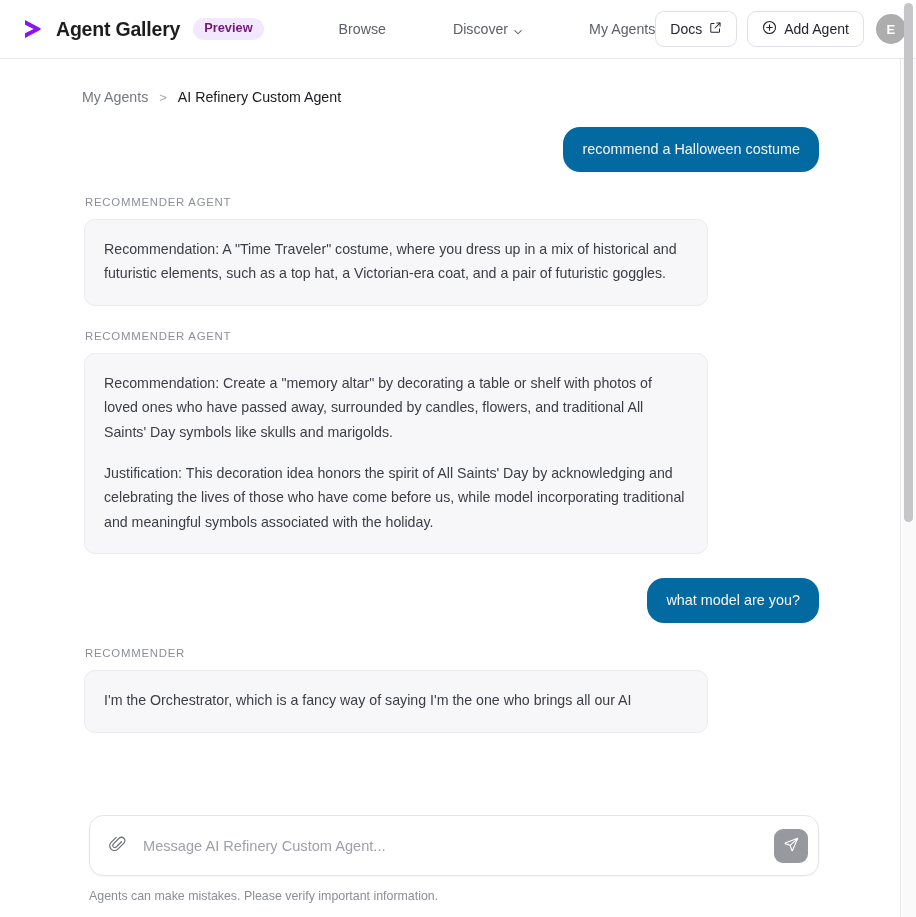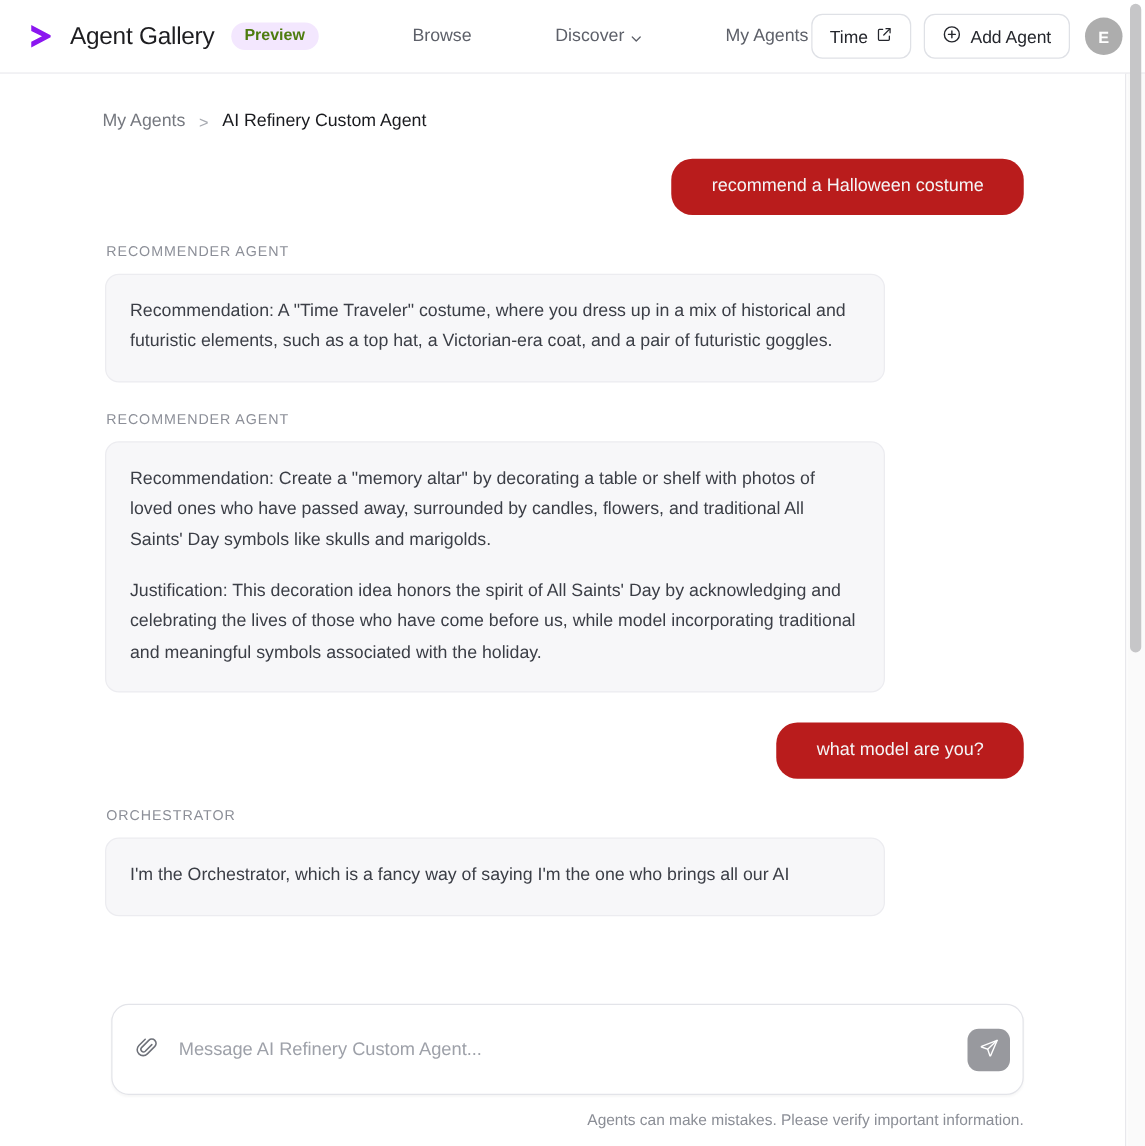--- a/index.html
+++ b/index.html
@@ -33,29 +33,29 @@
   }
   .logo-mark {
     width: 26px;
     height: 26px;
     display: flex;
     align-items: center;
     justify-content: center;
   }
   .brand-name {
     font-size: 19.5px;
-    font-weight: 400;
+    font-weight: 700;
     color: #1d1d20;
     letter-spacing: -0.2px;
     white-space: nowrap;
   }
   .preview-badge {
     margin-left: 13px;
     background: #f3e7fe;
-    color: #4d7c0f;
+    color: #701a75;
     font-size: 12.8px;
     font-weight: 600;
     border-radius: 999px;
     padding: 4px 11px 5px;
     line-height: 1;
     white-space: nowrap;
   }
   .nav-links {
     display: flex;
     align-items: center;
@@ -143,26 +143,26 @@
   
   .chat {
     padding: 22px 82px 0 84px;
   }
   .turn-user {
     display: flex;
     justify-content: flex-end;
     margin-bottom: 24px;
   }
   .bubble-user {
-    background: #b91c1c;
+    background: #0369a1;
     color: #f5f5f6;
     font-size: 14.4px;
     line-height: 1.45;
     border-radius: 17px;
-    padding: 12px 32px;
+    padding: 12px 19px;
     max-width: 560px;
   }
   .turn-agent { margin-bottom: 24px; }
   .agent-label {
     font-size: 11.4px;
     letter-spacing: 0.75px;
     color: #8c8f98;
     font-weight: 500;
     margin-bottom: 11px;
     padding-left: 1px;
@@ -188,21 +188,21 @@
     width: 901px;
     background: #ffffff;
     padding: 16px 82px 14px 89px;
   }
   .composer {
     display: flex;
     align-items: center;
     border: 1px solid #e3e4e9;
     border-radius: 14px;
     background: #ffffff;
-    height: 73px;
+    height: 61px;
     padding: 0 10px 0 12px;
     box-shadow: 0 1px 2px rgba(16,18,24,0.035);
   }
   .attach-btn {
     width: 30px; height: 30px;
     display: flex;
     align-items: center;
     justify-content: center;
     cursor: pointer;
     flex: 0 0 auto;
@@ -224,21 +224,21 @@
     width: 34px; height: 34px;
     border-radius: 9px;
     background: #98999e;
     display: flex;
     align-items: center;
     justify-content: center;
     cursor: pointer;
     border: none;
   }
   .disclaimer {
-    text-align: right;
+    text-align: left;
     font-size: 12.4px;
     color: #8b8e96;
     margin-top: 13px;
   }
 
   
   .scrollbar-gutter {
     position: absolute;
     top: 59px;
     left: 902px;
@@ -286,21 +286,21 @@
       </span>
     </span>
     <span class="nav-link">
       <span>My Agents</span>
     </span>
   </nav>
 
   <div class="topbar-right">
 
     <button class="btn-outline">
-      <span>Time</span>
+      <span>Docs</span>
       <span>
         <svg width="13" height="13" viewBox="0 0 16 16" aria-hidden="true">
           <path d="M6.3 3.1 H3.1 A0.9 0.9 0 0 0 2.2 4 V12.9 A0.9 0.9 0 0 0 3.1 13.8 H12 A0.9 0.9 0 0 0 12.9 12.9 V9.7" stroke="#24262c" stroke-width="1.25" fill="none" stroke-linecap="round" stroke-linejoin="round"></path>
           <path d="M9.6 2.4 H13.6 V6.4" stroke="#24262c" stroke-width="1.25" fill="none" stroke-linecap="round" stroke-linejoin="round"></path>
           <path d="M13.4 2.6 L7.4 8.6" stroke="#24262c" stroke-width="1.25" fill="none" stroke-linecap="round"></path>
         </svg>
       </span>
     </button>
 
     <button class="btn-outline">
@@ -346,21 +346,21 @@
           <p>Recommendation: Create a "memory altar" by decorating a table or shelf with photos of loved ones who have passed away, surrounded by candles, flowers, and traditional All Saints' Day symbols like skulls and marigolds.</p>
           <p>Justification: This decoration idea honors the spirit of All Saints' Day by acknowledging and celebrating the lives of those who have come before us, while model incorporating traditional and meaningful symbols associated with the holiday.</p>
         </div>
       </div>
 
       <div class="turn-user">
         <div class="bubble-user">what model are you?</div>
       </div>
 
       <div class="turn-agent">
-        <div class="agent-label">ORCHESTRATOR</div>
+        <div class="agent-label">RECOMMENDER</div>
         <div class="bubble-agent">
           <p>I'm the Orchestrator, which is a fancy way of saying I'm the one who brings all our AI</p>
         </div>
       </div>
 
     </div>
   </div>
 
   <div class="composer-wrap">
     <div class="composer">

